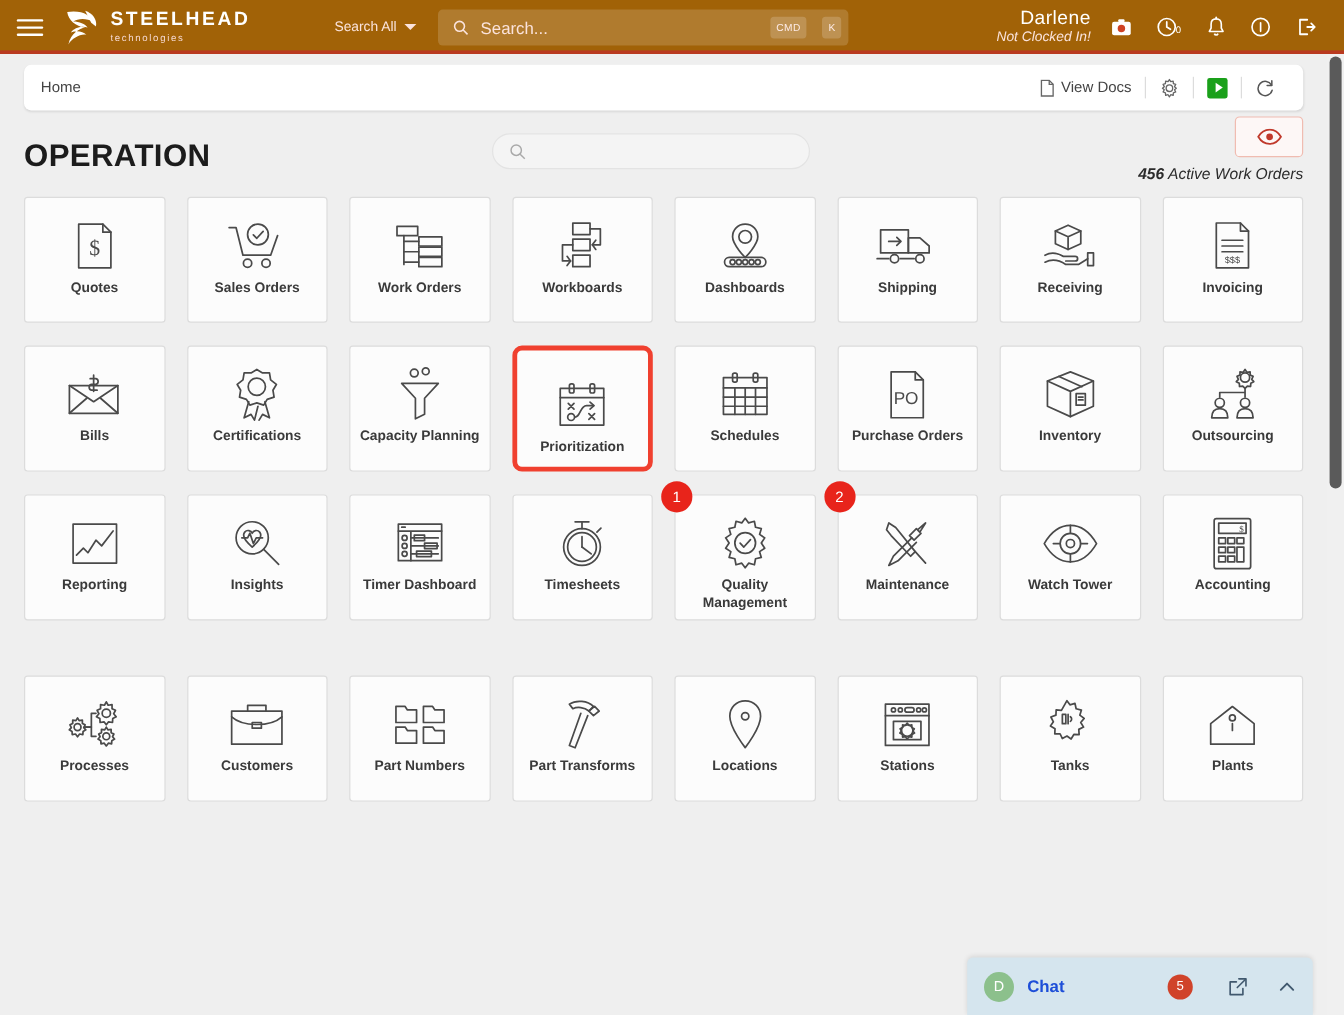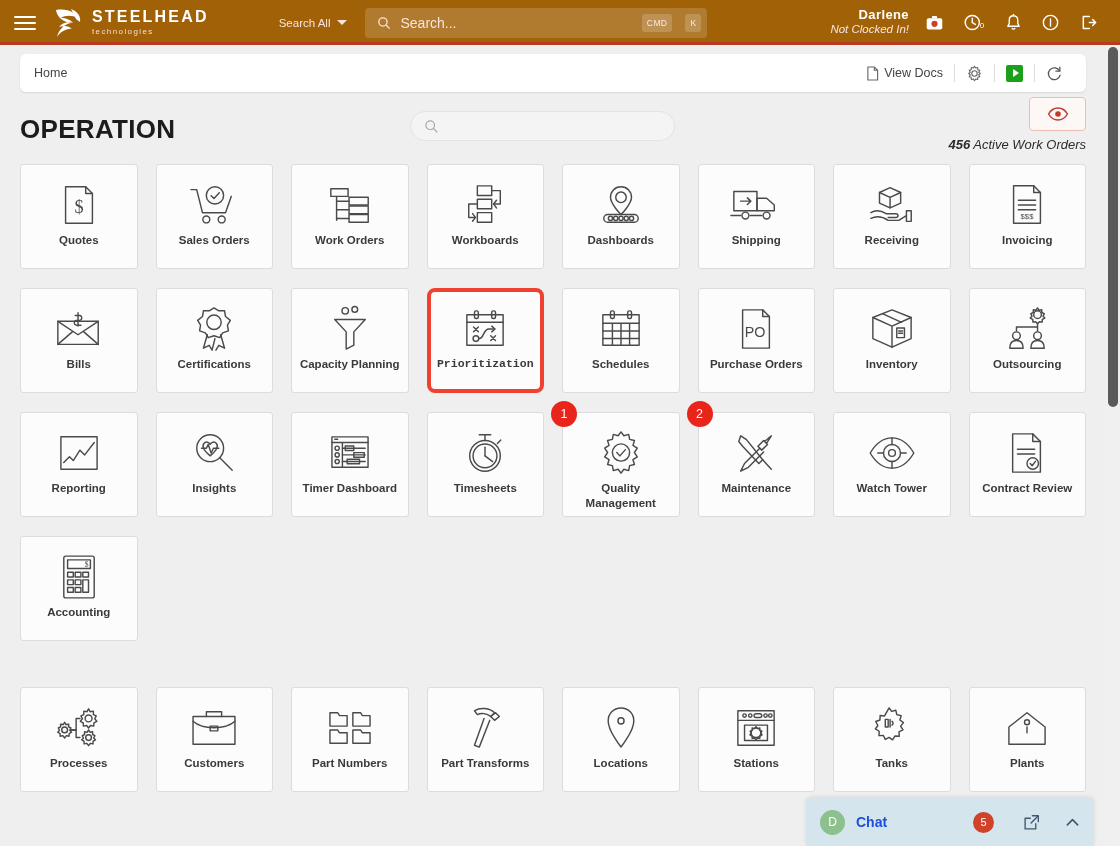--- a/index.html
+++ b/index.html
@@ -51,21 +51,21 @@
   .searchbox .ph { flex: 1; font-size: 14px; color: #fbe3dc; }
   .kbd {
     background: rgba(255,255,255,0.18); border-radius: 3px;
     font-size: 8.5px; color: #fdeae5; padding: 4px 5px; letter-spacing: .4px;
   }
   .kbd + .kbd { margin-left: 4px; }
 
   .user {
     margin-left: auto; text-align: right; line-height: 1.15; margin-right: 16px; flex: 0 0 auto;
   }
-  .user .name { font-size: 13px; font-weight: 700; letter-spacing: .4px; }
+  .user .name { font-size: 16px; font-weight: 400; letter-spacing: .4px; }
   .user .status { font-size: 11.5px; font-style: italic; color: #fbe3dc; }
 
   .topicons { display: flex; align-items: center; gap: 19px; margin-right: 12px; }
   .topicons .ic { cursor: pointer; display: flex; align-items: center; }
 
   
   .crumbbar {
     margin: 9px 34px 0 20px;
     background: #fff; height: 38px; border-radius: 6px;
     display: flex; align-items: center; padding: 0 12px 0 14px;
@@ -104,21 +104,21 @@
     position: relative; height: 105px; background: #fcfcfc;
     border: 1px solid #dcdcdc; border-radius: 3px;
     display: flex; flex-direction: column; align-items: center; justify-content: flex-start;
     cursor: pointer; padding-top: 14px;
   }
   .tile .ticon { height: 52px; display: flex; align-items: center; justify-content: center; }
   .tile .tlabel {
     font-size: 11.5px; font-weight: 700; color: #3a3a3a; text-align: center;
     line-height: 1.3; padding: 0 4px; margin-top: 2px;
   }
-  .tile.sel { border: 4px solid #f0402f; border-radius: 8px; padding-top: 11px; font-family: Liberation Mono, monospace; }
+  .tile.sel { border: 4px solid #f0402f; border-radius: 8px; padding-top: 20px; }
   .badge {
     position: absolute; left: -12px; top: -12px; width: 26px; height: 26px;
     border-radius: 50%; background: #e8241b; color: #fff; font-size: 12.5px;
     display: flex; align-items: center; justify-content: center; font-weight: 400; z-index: 5;
   }
 
   .sec-gap { height: 46px; }
 
   
   .chat {
@@ -552,32 +552,20 @@
       <div class="tile">
         <div class="ticon">
           <svg viewBox="0 0 52 38" width="50" height="36">
             <path d="M3 19 C10 7 18 3 26 3 C34 3 42 7 49 19 C42 31 34 35 26 35 C18 35 10 31 3 19 Z" fill="none" stroke="#4a4a4a" stroke-width="1.5" stroke-linejoin="round" stroke-linecap="round"></path>
             <circle cx="26" cy="19" r="9" fill="none" stroke="#4a4a4a" stroke-width="1.5" stroke-linejoin="round" stroke-linecap="round"></circle>
             <circle cx="26" cy="19" r="3.6" fill="none" stroke="#4a4a4a" stroke-width="1.5" stroke-linejoin="round" stroke-linecap="round"></circle>
             <path d="M26 3 V10 M26 28 V35 M11 19 H17 M35 19 H41" fill="none" stroke="#4a4a4a" stroke-width="1.5" stroke-linejoin="round" stroke-linecap="round"></path>
           </svg>
         </div>
         <div class="tlabel">Watch Tower</div>
-      </div>
-      <div class="tile">
-        <div class="ticon">
-          <svg viewBox="0 0 46 48" width="44" height="46">
-            <path d="M8 4 H29 L37 12 V44 H8 Z" fill="none" stroke="#4a4a4a" stroke-width="1.5" stroke-linejoin="round" stroke-linecap="round"></path>
-            <path d="M29 4 V12 H37" fill="none" stroke="#4a4a4a" stroke-width="1.5" stroke-linejoin="round" stroke-linecap="round"></path>
-            <path d="M13 20 H31 M13 25 H31" fill="none" stroke="#4a4a4a" stroke-width="1.5" stroke-linejoin="round" stroke-linecap="round"></path>
-            <circle cx="29" cy="35" r="6" fill="none" stroke="#4a4a4a" stroke-width="1.5" stroke-linejoin="round" stroke-linecap="round"></circle>
-            <path d="M26.4 35 L28.4 37.3 L31.8 32.8" fill="none" stroke="#4a4a4a" stroke-width="1.5" stroke-linejoin="round" stroke-linecap="round"></path>
-          </svg>
-        </div>
-        <div class="tlabel">Contract Review</div>
       </div>
       <div class="tile">
         <div class="ticon">
           <svg viewBox="0 0 40 50" width="38" height="48">
             <rect x="4" y="3" width="32" height="44" rx="2" fill="none" stroke="#4a4a4a" stroke-width="1.5" stroke-linejoin="round" stroke-linecap="round"></rect>
             <rect x="8" y="7" width="24" height="9" fill="none" stroke="#4a4a4a" stroke-width="1.5" stroke-linejoin="round" stroke-linecap="round"></rect>
             <text x="28" y="14.5" font-size="8" text-anchor="middle" fill="#4a4a4a" font-family="Liberation Serif, serif">$</text>
             <rect x="8" y="20" width="6" height="5" fill="none" stroke="#4a4a4a" stroke-width="1.5" stroke-linejoin="round" stroke-linecap="round"></rect>
             <rect x="16" y="20" width="6" height="5" fill="none" stroke="#4a4a4a" stroke-width="1.5" stroke-linejoin="round" stroke-linecap="round"></rect>
             <rect x="24" y="20" width="6" height="5" fill="none" stroke="#4a4a4a" stroke-width="1.5" stroke-linejoin="round" stroke-linecap="round"></rect>

